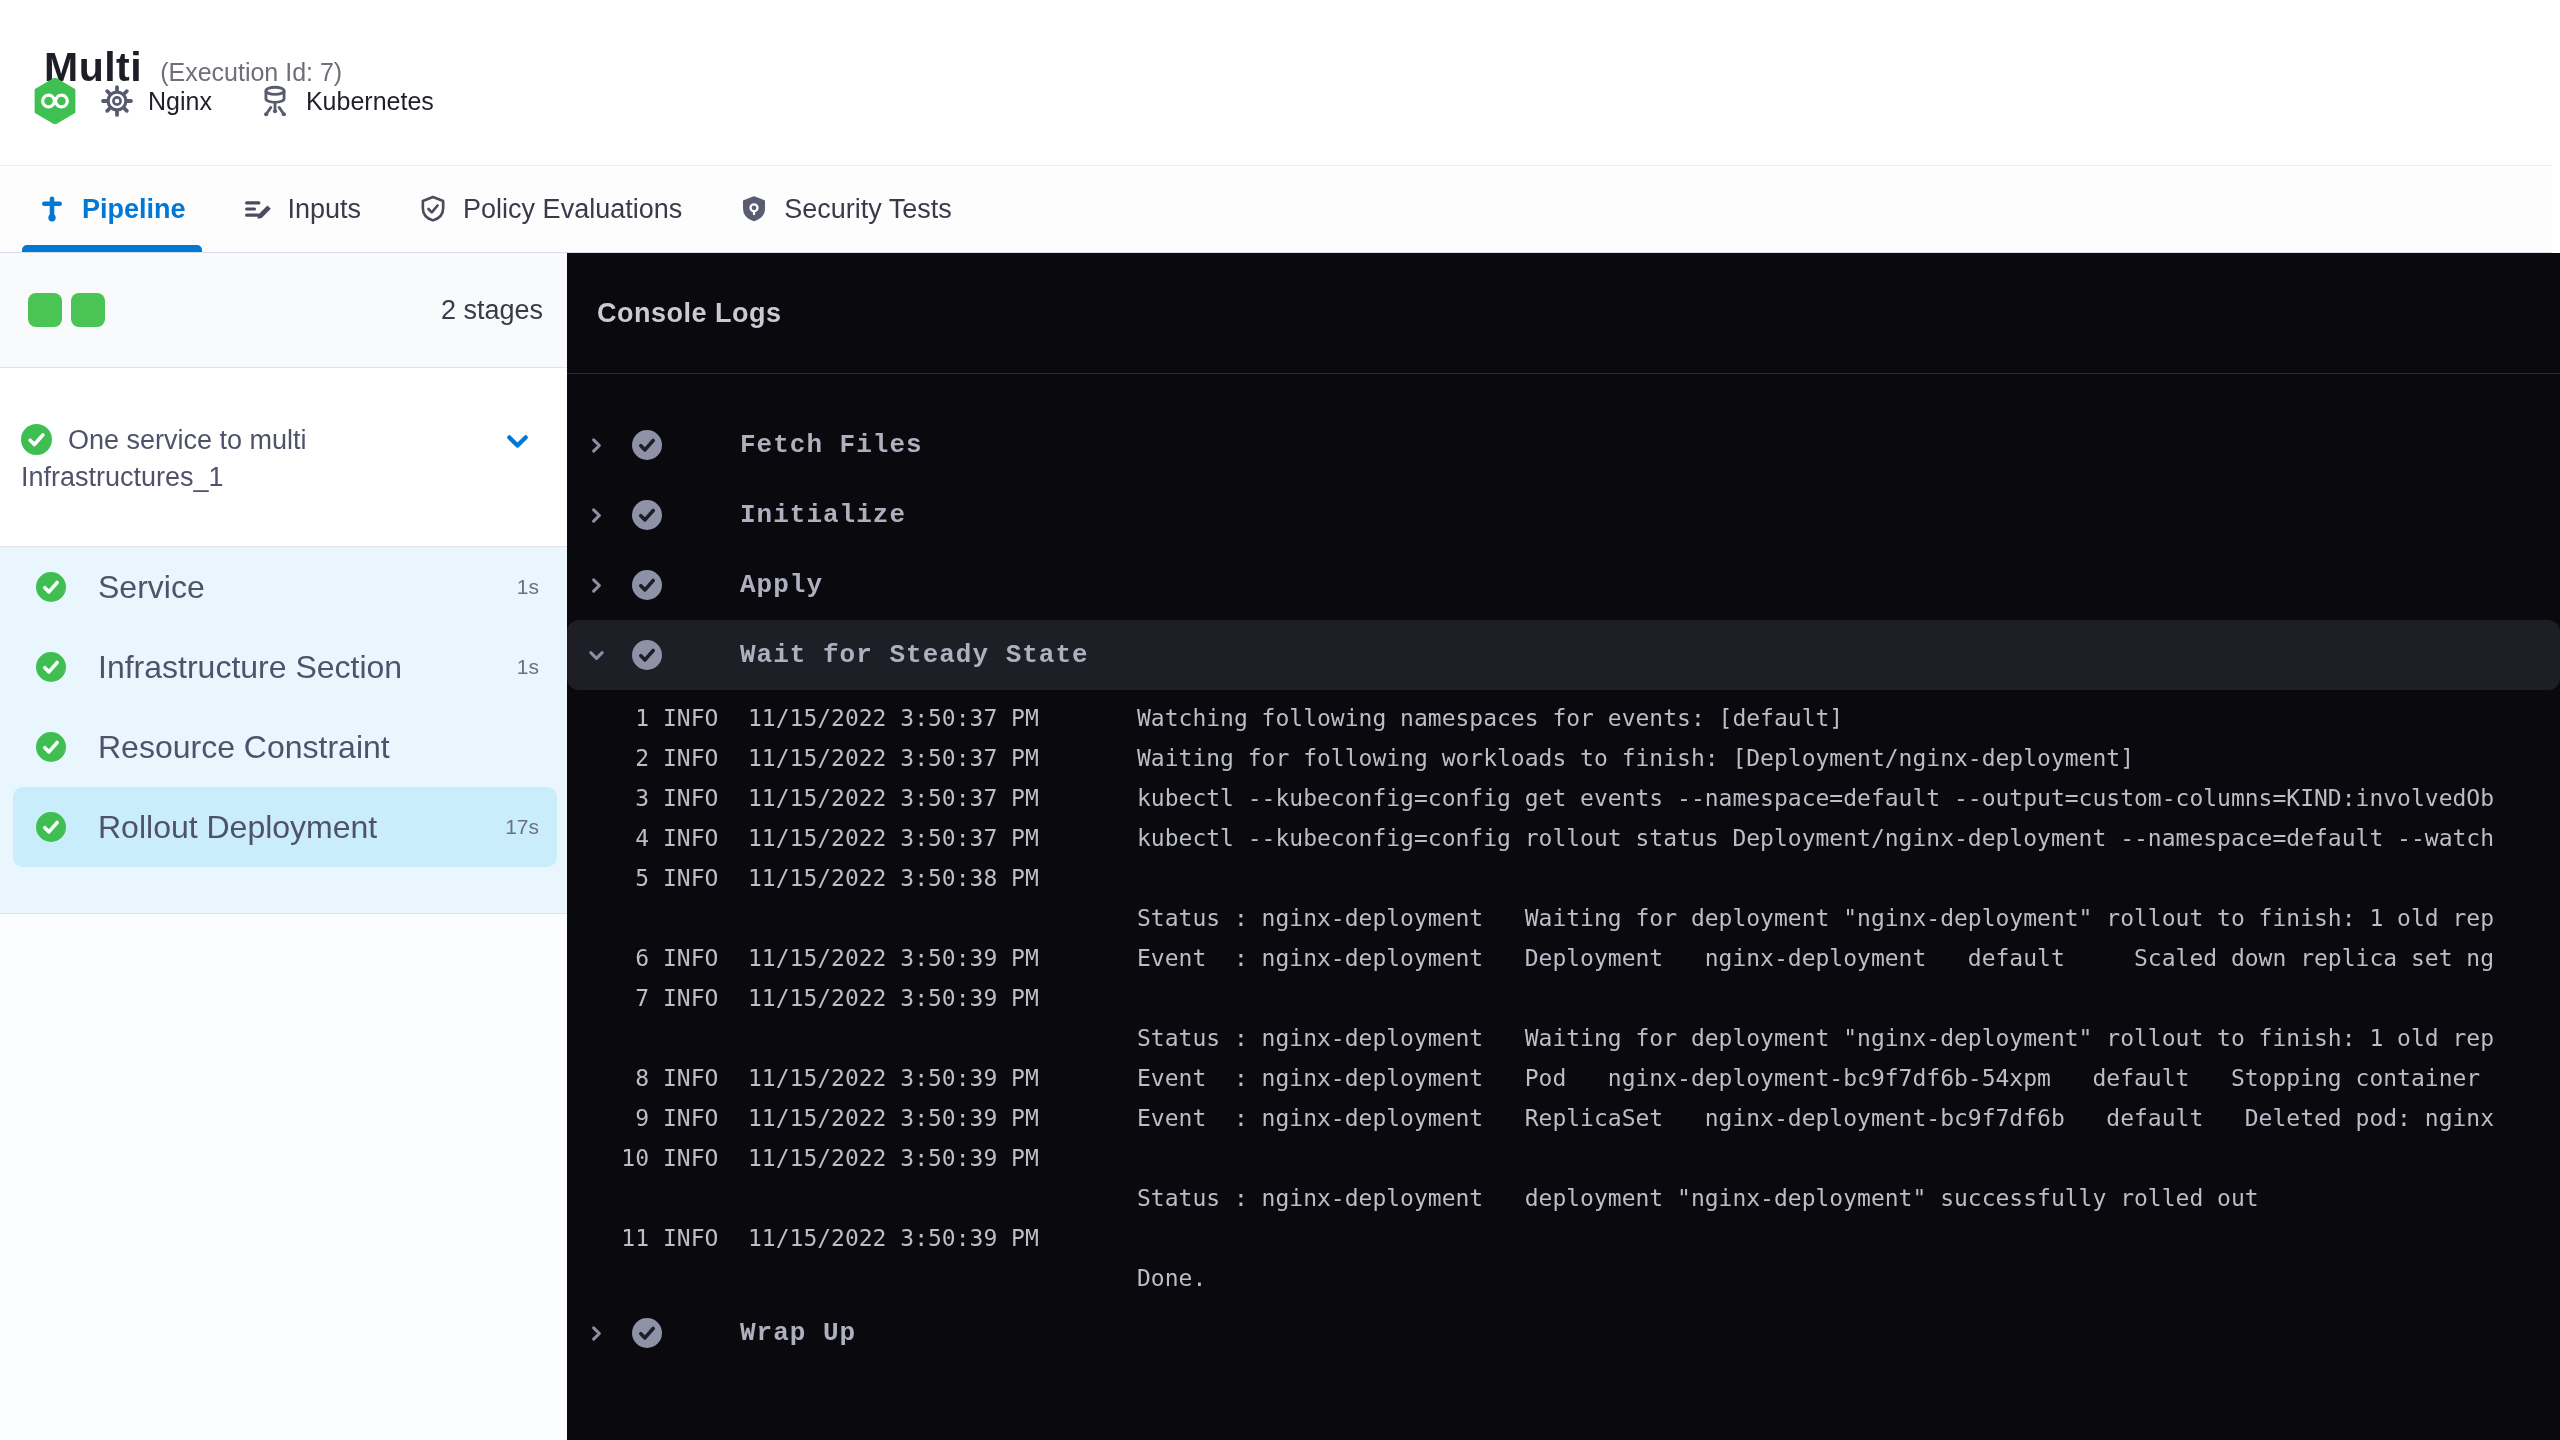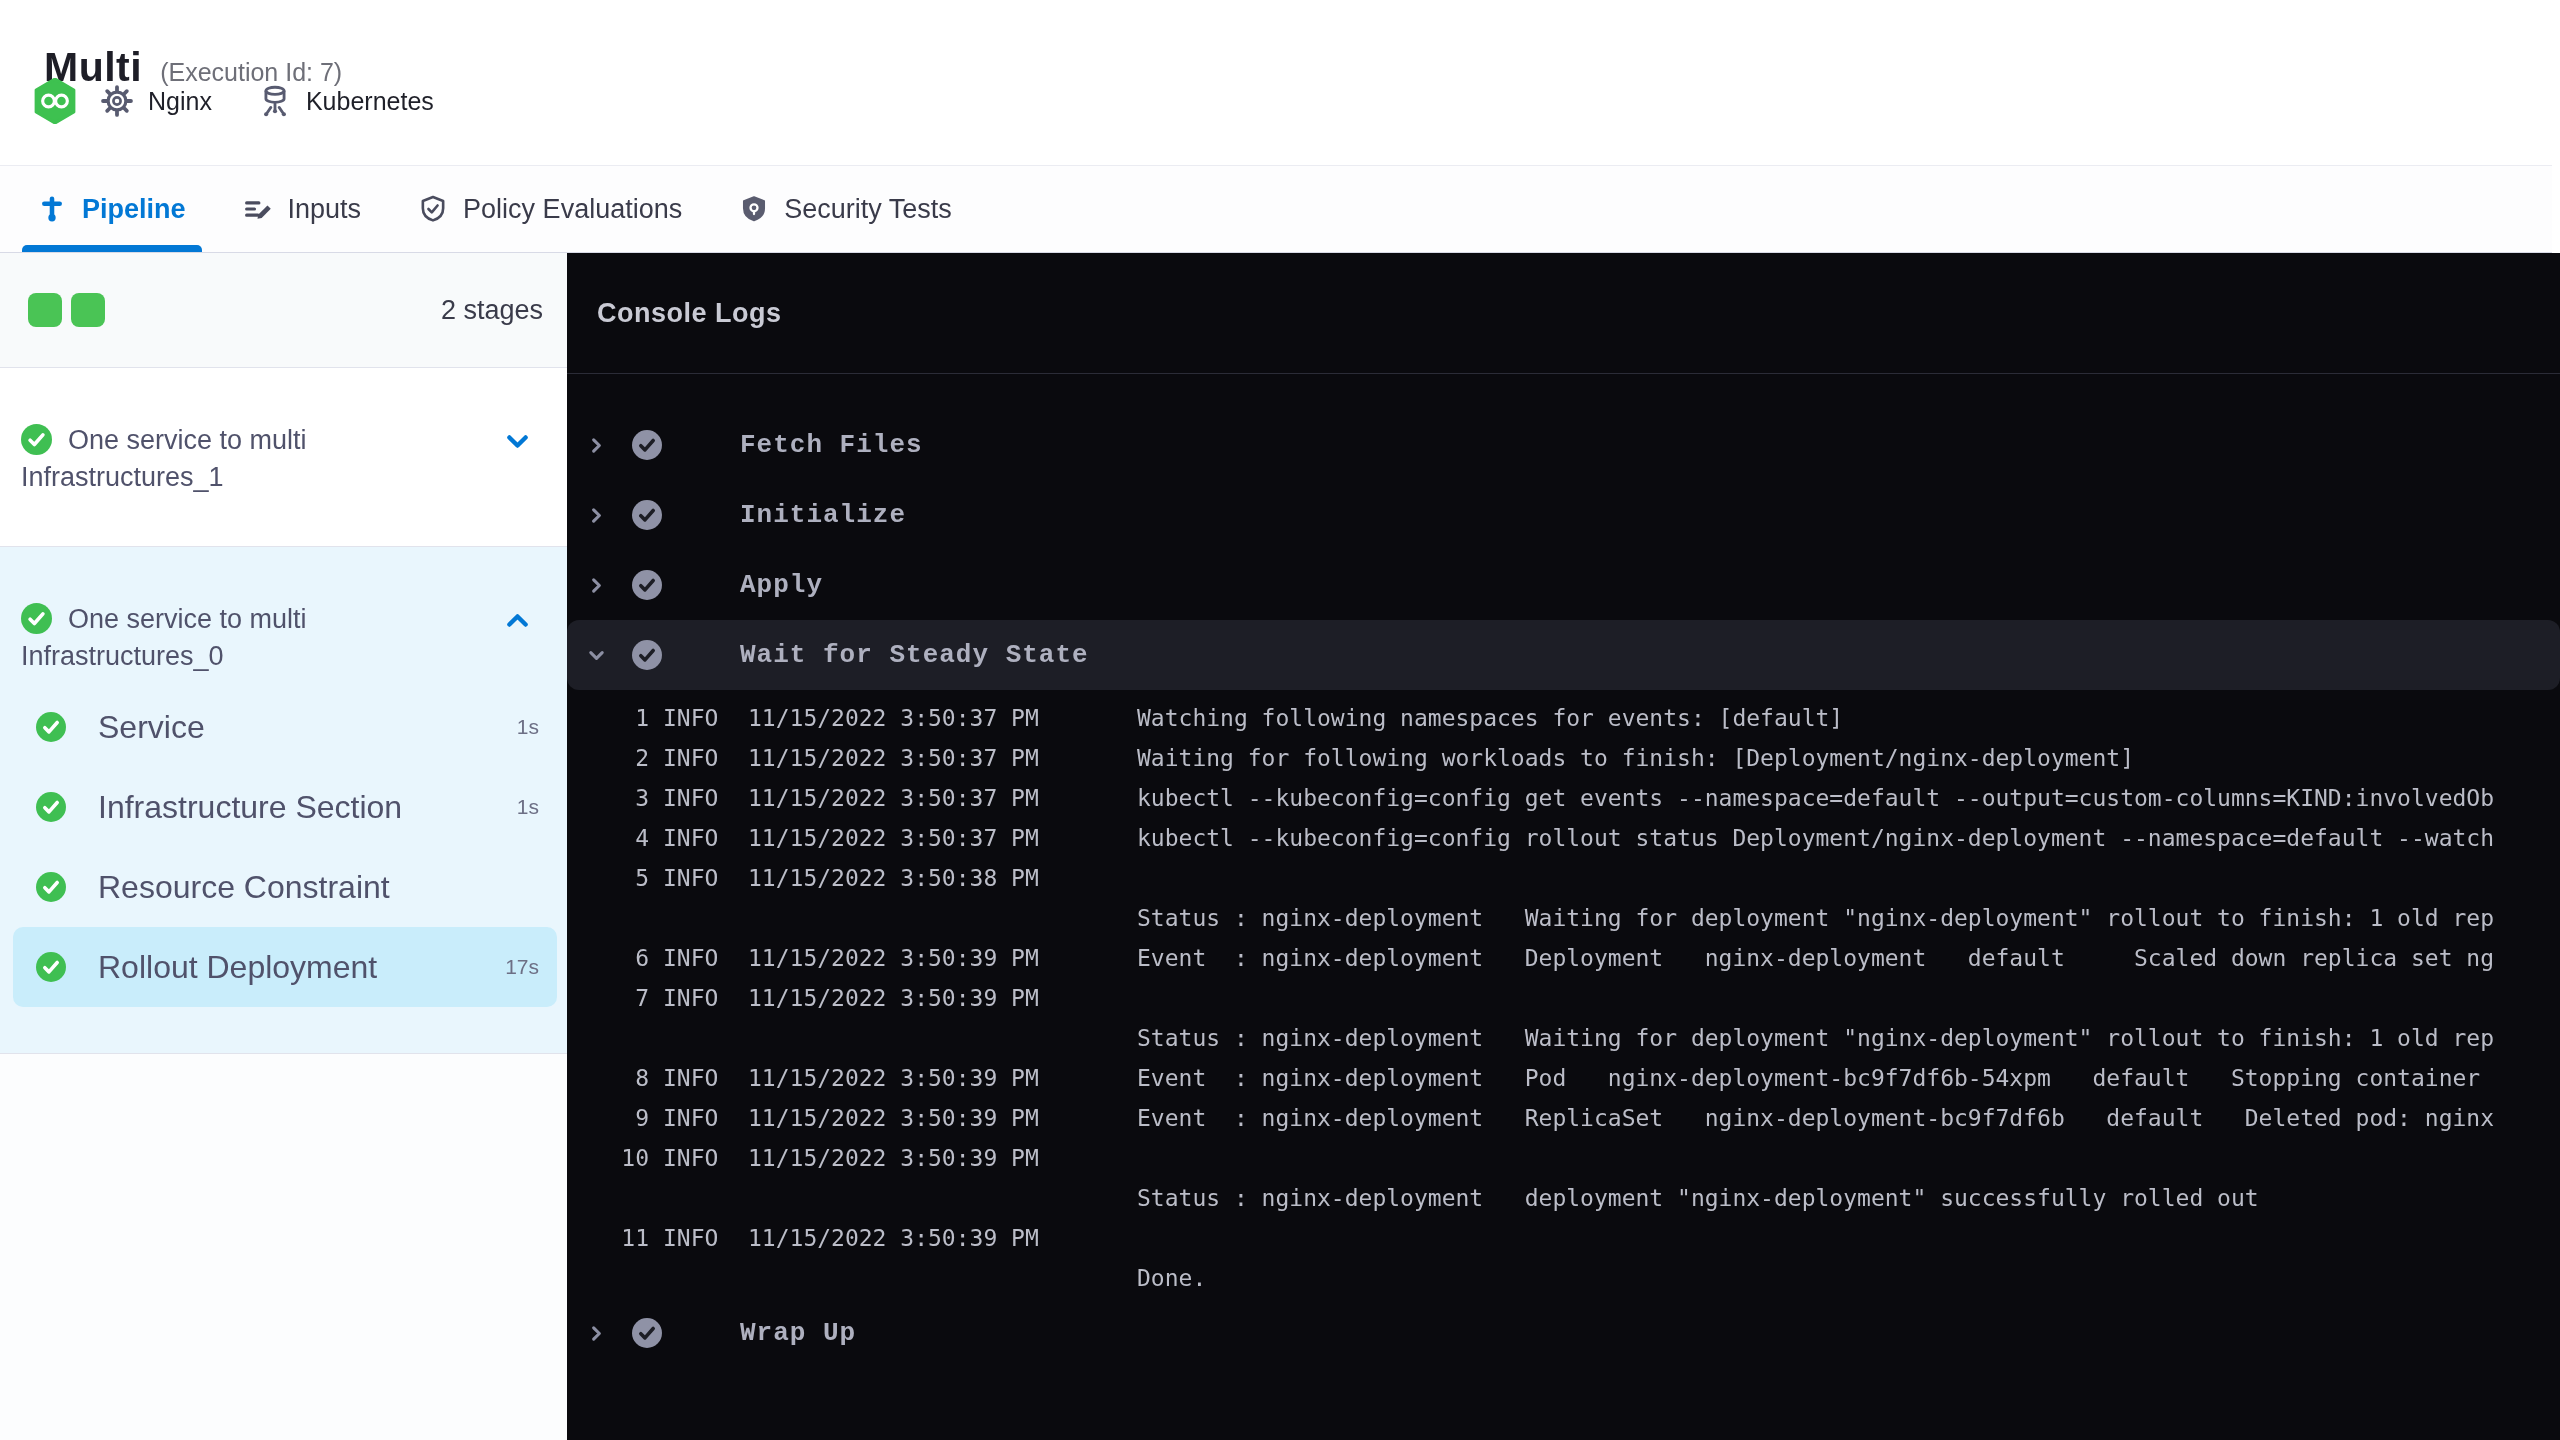--- a/index.html
+++ b/index.html
@@ -155,29 +155,20 @@
           <div class="stage-title"><svg class="ck " viewBox="0 0 16 16">
      <circle cx="8" cy="8" r="8" fill="#3fbf52"></circle>
      <path d="M4.7 8.4l2.2 2.2 4.4-5" fill="none" stroke="#fff" stroke-width="1.9" stroke-linecap="round" stroke-linejoin="round"></path>
             </svg>One service to multi Infrastructures_1</div>
           <svg class="stage-chevron" viewBox="0 0 16 16">
      <path d="M3.2 5.6l4.8 4.8 4.8-4.8" fill="none" stroke="#0278d5" stroke-width="2.6" stroke-linecap="round" stroke-linejoin="round"></path>
           </svg>
         </div>
       </div>
       <div class="stage expanded">
-        <div class="stage-head">
-          <div class="stage-title"><svg class="ck " viewBox="0 0 16 16">
-     <circle cx="8" cy="8" r="8" fill="#3fbf52"></circle>
-     <path d="M4.7 8.4l2.2 2.2 4.4-5" fill="none" stroke="#fff" stroke-width="1.9" stroke-linecap="round" stroke-linejoin="round"></path>
-            </svg>One service to multi Infrastructures_0</div>
-          <svg class="stage-chevron" viewBox="0 0 16 16">
-     <path d="M3.2 10.4l4.8-4.8 4.8 4.8" fill="none" stroke="#0278d5" stroke-width="2.6" stroke-linecap="round" stroke-linejoin="round"></path>
-          </svg>
-        </div>
         <div class="stage-steps">
           <div class="step-row">
             <svg class="ck " viewBox="0 0 16 16">
      <circle cx="8" cy="8" r="8" fill="#3fbf52"></circle>
      <path d="M4.7 8.4l2.2 2.2 4.4-5" fill="none" stroke="#fff" stroke-width="1.9" stroke-linecap="round" stroke-linejoin="round"></path>
             </svg>
             <span class="step-label">Service</span>
             <span class="step-duration">1s</span>
           </div>
           <div class="step-row">

